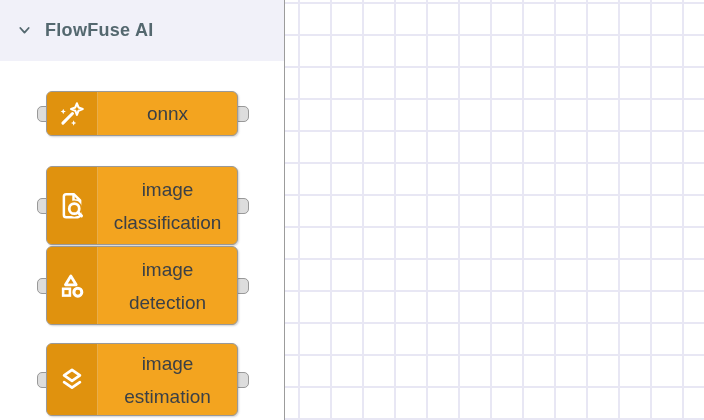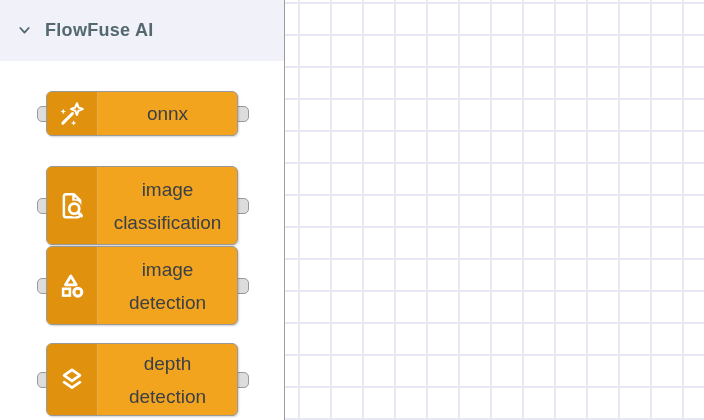--- a/index.html
+++ b/index.html
@@ -139,21 +139,21 @@
       <div class="pnode pnode-depth">
         <span class="port port-left"></span>
         <span class="port port-right"></span>
         <div class="pnode-body">
           <div class="icon-region">
             <svg width="28" height="30" viewBox="0 0 24 24" fill="none">
               <path d="M12 3.4 L18.8 8.1 L12 12.8 L5.2 8.1 Z" stroke="#fff" stroke-width="2.3" stroke-linejoin="round"></path>
               <path d="M5.2 13.9 L12 18.6 L18.8 13.9" stroke="#fff" stroke-width="2.3" stroke-linejoin="round" stroke-linecap="round"></path>
             </svg>
           </div>
-          <div class="pnode-label">depth detection</div>
+          <div class="pnode-label">image estimation</div>
         </div>
       </div>
 
     </div>
   </aside>
 
   <main class="canvas"></main>
 
 </div>
 

